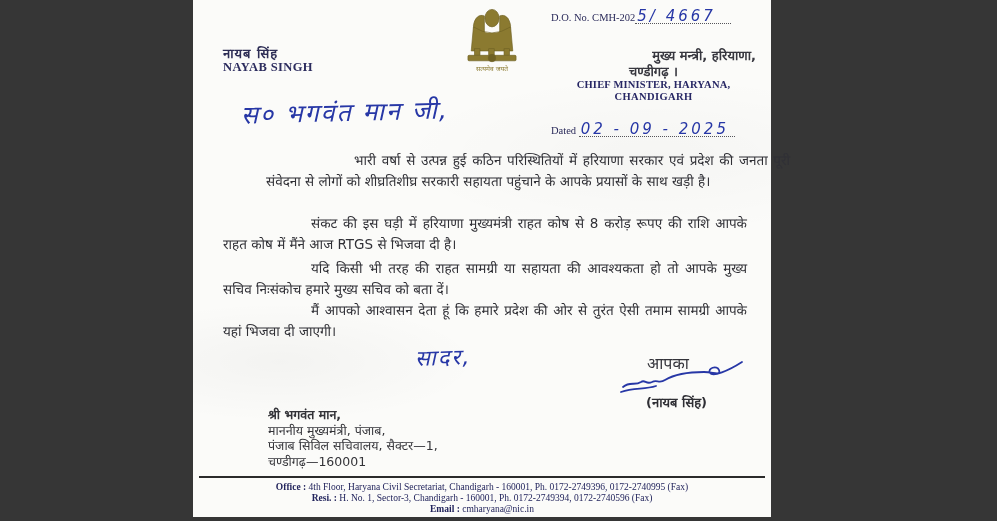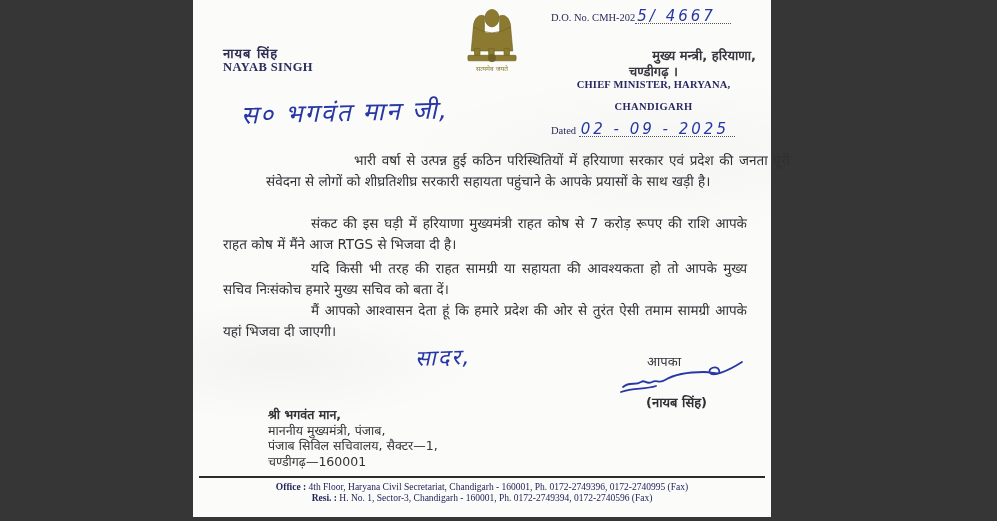--- a/index.html
+++ b/index.html
@@ -33,38 +33,38 @@
           font-family:"DejaVu Sans", sans-serif; }
   .dotted { display:inline-block; border-bottom:1.2px dotted #55555a; padding:0 6px 0 2px;
             min-width:96px; line-height:13px; }
   .office-hi1 { left:358px; top:46px; width:205px; text-align:right; font-size:13px;
                 font-weight:bold; color:#37373f; }
   .office-hi2 { left:358px; top:62px; width:205px; text-align:center; font-size:13px;
                 font-weight:bold; color:#37373f; }
   .office-en1 { left:358px; top:79px; width:205px; text-align:center; font-size:10.5px;
                 font-weight:bold; color:#272764; font-family:"Liberation Serif", serif; letter-spacing:0.2px; }
   .office-en2 { left:358px; top:91px; width:205px; text-align:center; font-size:10.5px;
-                font-weight:bold; color:#272764; font-family:"Liberation Serif", serif; letter-spacing:0.4px;margin-top:10px; }
+                font-weight:bold; color:#272764; font-family:"Liberation Serif", serif; letter-spacing:0.4px; }
   .dated-line { left:358px; top:101px; width:208px; font-family:"Liberation Serif", serif;
                 font-size:10.5px; color:#2a2a5a; white-space:nowrap;margin-top:22px; }
   .dated-line .hand, .do-line .hand { letter-spacing:3px; }
 
   
   .salutation { left:48px; top:94px; font-size:25px; color:#2737a6; font-style:italic;
                 transform:rotate(-1.5deg); letter-spacing:2px; }
 
   
   .para { left:30px; width:524px; font-size:13.5px; line-height:21px; color:#303036;
           text-align:justify; text-indent:88px; }
   .p0 { top:150px;margin-left:43px; } .p1 { top:213px; } .p2 { top:258px; } .p3 { top:300px; }
 
   
   .closing { left:222px; top:341px; font-size:22px; color:#2737a6; font-style:italic;
              letter-spacing:2px; transform:rotate(-2deg); }
-  .signoff { left:454px; top:352px; font-size:13px; color:#33333a; }
+  .signoff { left:454px; top:352px; font-size:16px; color:#33333a; }
   .signature { left:427px; top:357px; width:126px; height:38px; }
   .signatory { left:453px; top:393px; font-size:13px; font-weight:bold; color:#2f2f35; }
 
   
   .recipient { left:75px; top:407px; font-size:12.5px; color:#333338; line-height:15.5px; }
   .recipient .r0 { font-weight:bold; }
 
   
   .rule { left:6px; top:476px; width:566px; height:2px; background:#2b2b2b; }
   .footer { left:0; top:482px; width:578px; text-align:center;
@@ -102,21 +102,21 @@
   <div class="abs office-hi1">मुख्य मन्त्री, हरियाणा,</div>
   <div class="abs office-hi2">चण्डीगढ़ ।</div>
   <div class="abs office-en1">CHIEF MINISTER, HARYANA,</div>
   <div class="abs office-en2">CHANDIGARH</div>
 
   <div class="abs dated-line"><span>Dated</span> <span class="hand dotted">02 - 09 - 2025</span></div>
 
   <div class="abs salutation">स० भगवंत मान जी,</div>
 
   <div class="abs para p0">भारी वर्षा से उत्पन्न हुई कठिन परिस्थितियों में हरियाणा सरकार एवं प्रदेश की जनता पूरी संवेदना से लोगों को शीघ्रतिशीघ्र सरकारी सहायता पहुंचाने के आपके प्रयासों के साथ खड़ी है।</div>
-  <div class="abs para p1">संकट की इस घड़ी में हरियाणा मुख्यमंत्री राहत कोष से 7 करोड़ रूपए की राशि आपके राहत कोष में मैंने आज RTGS से भिजवा दी है।</div>
+  <div class="abs para p1">संकट की इस घड़ी में हरियाणा मुख्यमंत्री राहत कोष से 8 करोड़ रूपए की राशि आपके राहत कोष में मैंने आज RTGS से भिजवा दी है।</div>
   <div class="abs para p3">मैं आपको आश्वासन देता हूं कि हमारे प्रदेश की ओर से तुरंत ऐसी तमाम सामग्री आपके यहां भिजवा दी जाएगी।</div>
   <div class="abs para p2">यदि किसी भी तरह की राहत सामग्री या सहायता की आवश्यकता हो तो आपके मुख्य सचिव निःसंकोच हमारे मुख्य सचिव को बता दें।</div>
 
   <div class="abs closing">सादर,</div>
 
   <div class="abs signoff">आपका</div>
   <div class="abs signature">
     <svg viewBox="0 0 126 38" width="126" height="38" aria-hidden="true">
       <g fill="none" stroke="#2737a6" stroke-width="1.8" stroke-linecap="round">
         <path d="M3 30 C10 24 15 29 21 25 C25 22 26 28 32 25 C37 22 39 27 45 23 C55 17 70 15 84 15 C94 15 101 19 99 13 C97 8 87 11 90 16 C93 20 108 14 122 5"></path>
@@ -130,15 +130,16 @@
     <div class="r0">श्री भगवंत मान,</div>
     <div>माननीय मुख्यमंत्री, पंजाब,</div>
     <div>पंजाब सिविल सचिवालय, सैक्टर—1,</div>
     <div>चण्डीगढ़—160001</div>
   </div>
 
   <div class="abs rule"></div>
   <div class="abs footer">
     <div><b>Office :</b><span> 4th Floor, Haryana Civil Secretariat, Chandigarh - 160001, Ph. 0172-2749396, 0172-2740995 (Fax)</span></div>
     <div><b>Resi. :</b><span> H. No. 1, Sector-3, Chandigarh - 160001, Ph. 0172-2749394, 0172-2740596 (Fax)</span></div>
+    <div><b>Email :</b><span> cmharyana@nic.in</span></div>
   </div>
 
 </div>
 
 </body></html>

